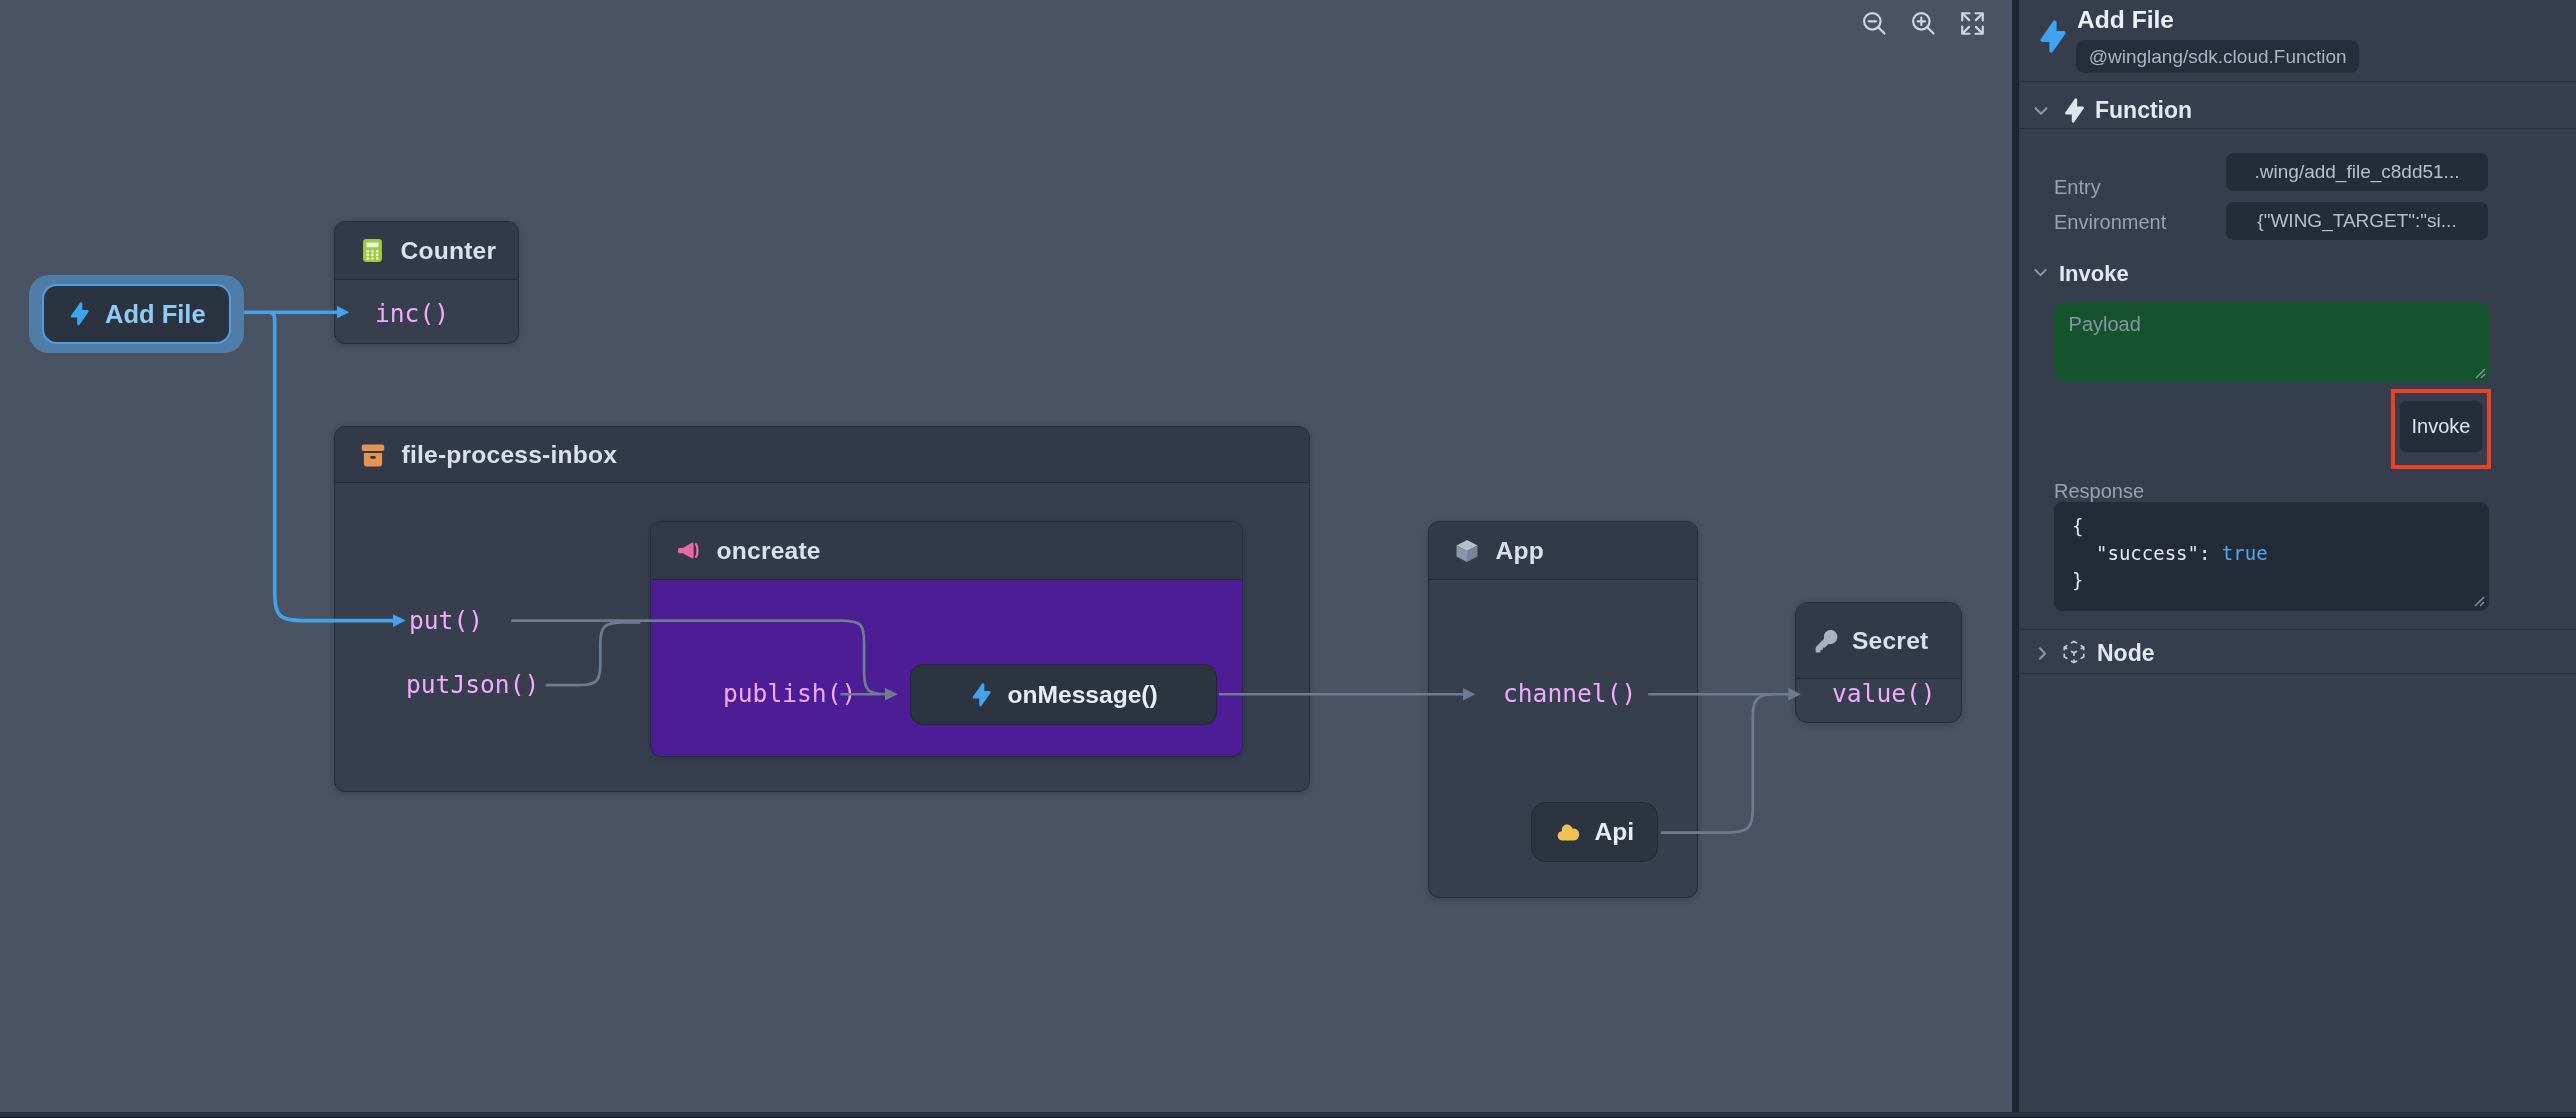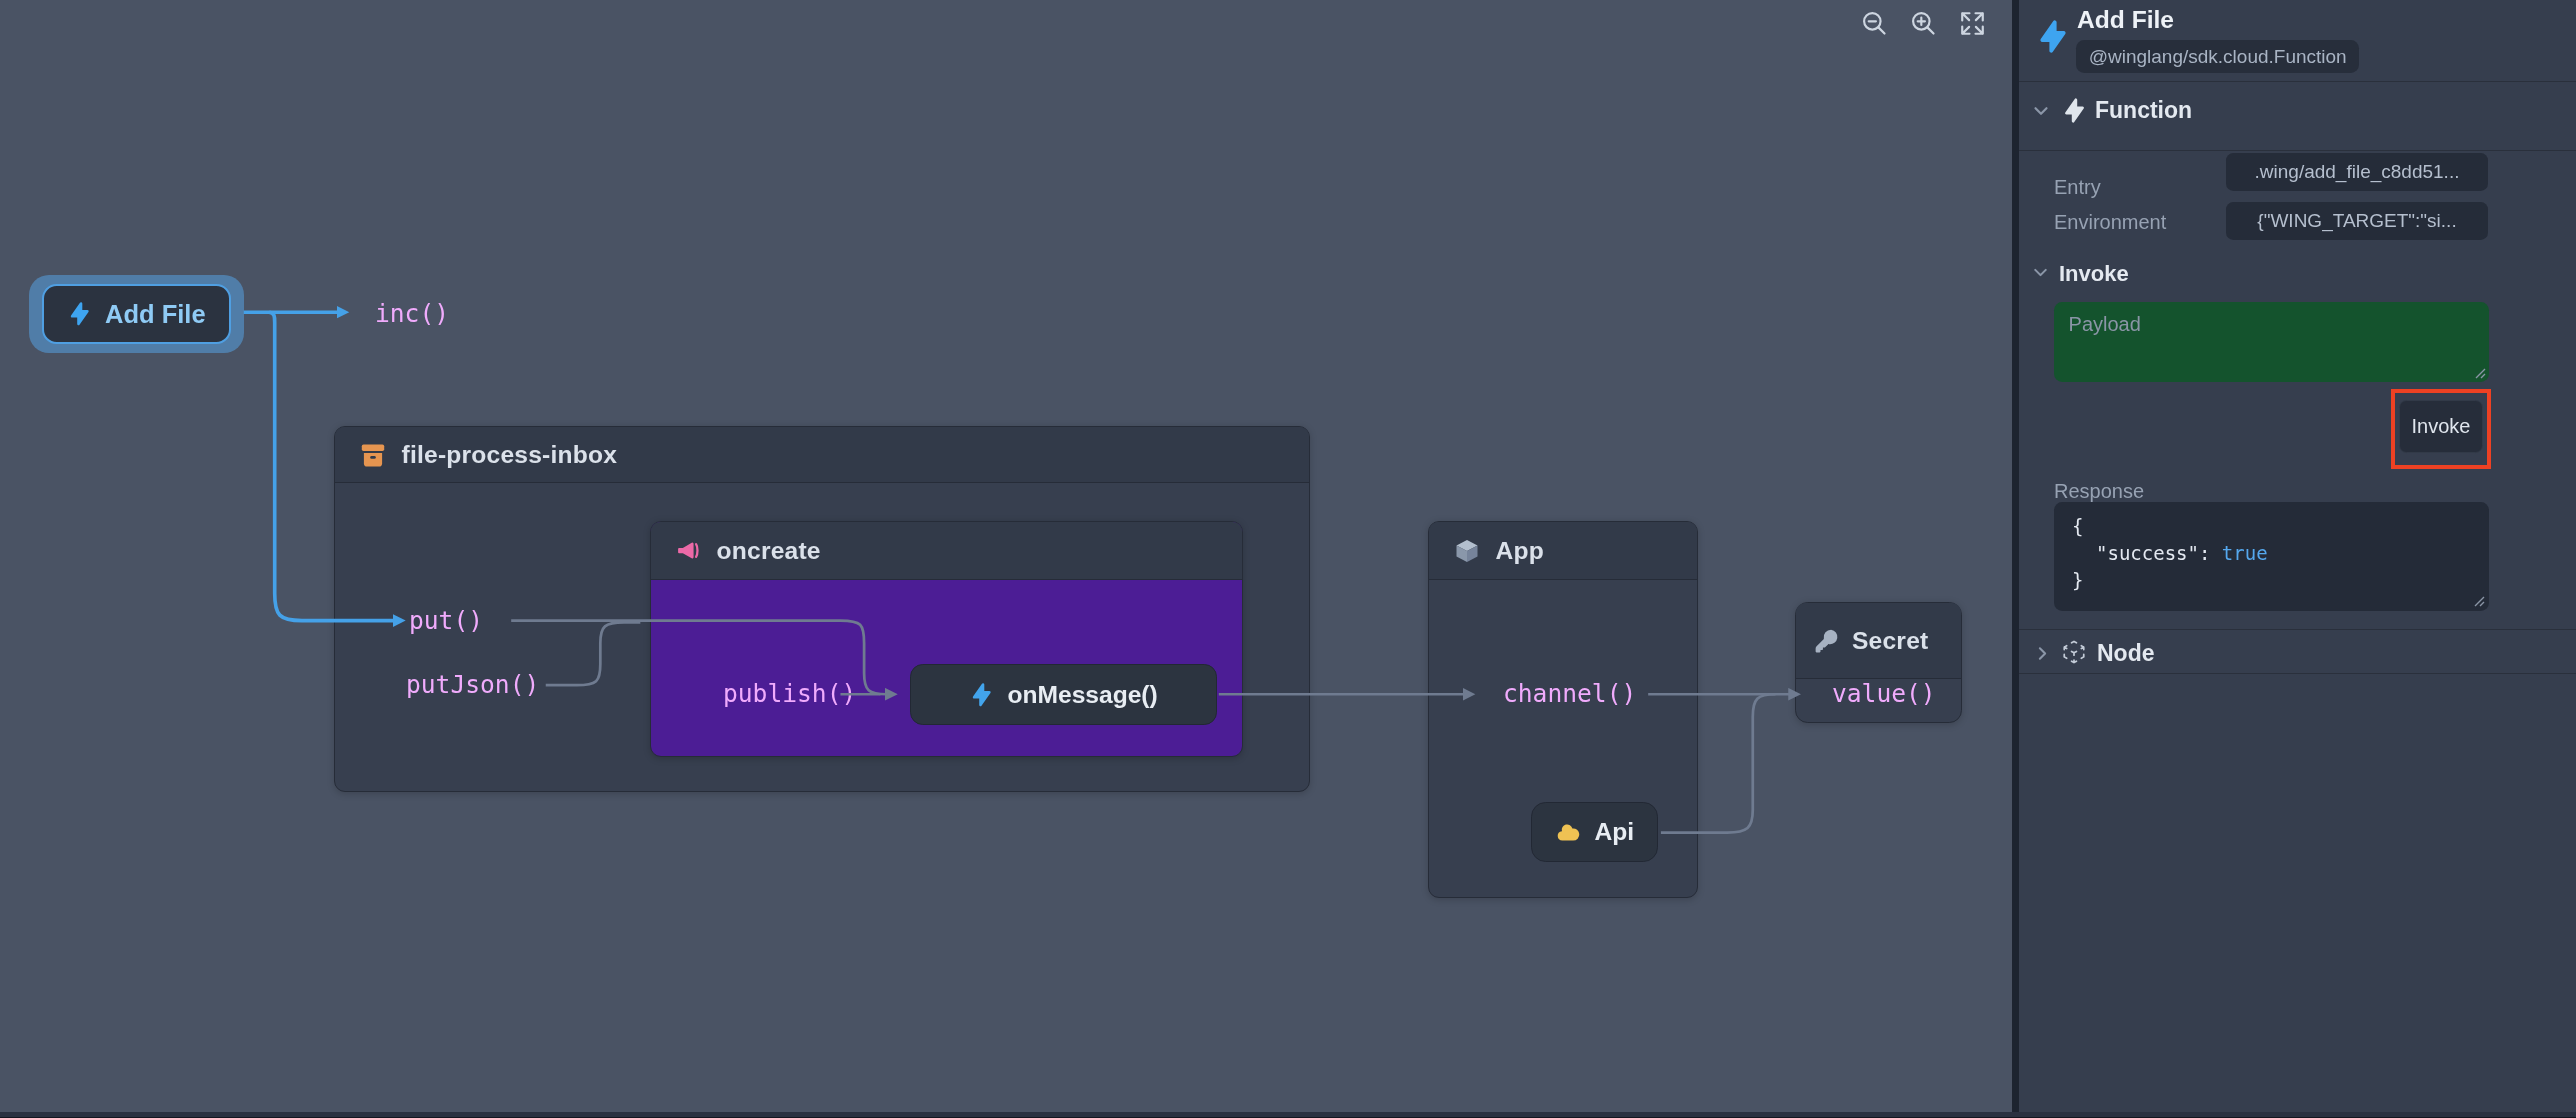--- a/index.html
+++ b/index.html
@@ -85,20 +85,40 @@
             <line x1="10.2" y1="7.2" x2="10.2" y2="13.2"></line>
         </svg>
       </div>
       <div class="tool-btn">
         <svg width="29" height="29" viewBox="0 0 24 24" fill="none" stroke-width="1.8" stroke-linecap="round" stroke-linejoin="round">
           <path d="M14.5 3.5h6v6M20.5 3.5 14.8 9.2M9.5 3.5h-6v6M3.5 3.5 9.2 9.2M14.5 20.5h6v-6M20.5 20.5 14.8 14.8M9.5 20.5h-6v-6M3.5 20.5 9.2 14.8"></path>
         </svg>
       </div>
     </div>
 
+    <div class="box" style="left:334px; top:221px; width:185px; height:123px;">
+      <div class="box-header" style="height:58px;">
+        <svg class="ic" width="27" height="27" viewBox="0 0 20 20">
+          <rect x="3" y="1.5" width="14" height="17" rx="2.5" fill="#a0cb3f"></rect>
+          <rect x="5.5" y="4" width="9" height="3.6" rx="0.8" fill="#edf4e0"></rect>
+          <g fill="#edf4e0">
+            <circle cx="6.5" cy="10.6" r="1"></circle>
+              <circle cx="10" cy="10.6" r="1"></circle>
+              <circle cx="13.5" cy="10.6" r="1"></circle>
+            <circle cx="6.5" cy="13.3" r="1"></circle>
+              <circle cx="10" cy="13.3" r="1"></circle>
+              <circle cx="13.5" cy="13.3" r="1"></circle>
+            <circle cx="6.5" cy="16" r="1"></circle>
+              <circle cx="10" cy="16" r="1"></circle>
+              <circle cx="13.5" cy="16" r="1"></circle>
+          </g>
+        </svg>
+        <span class="box-title">Counter</span>
+      </div>
+    </div>
     <div class="method mono" style="left:375px; top:301px;">inc()</div>
 
     <div class="box" style="left:334px; top:426px; width:976px; height:366px;">
       <div class="box-header" style="height:56px;">
         <svg class="ic" width="28" height="28" viewBox="0 0 20 20">
           <rect x="2" y="2.5" width="16" height="4.6" rx="1.2" fill="#e69550"></rect>
           <path d="M3.5 8.6h13v7.4a2.2 2.2 0 0 1-2.2 2.2H5.7a2.2 2.2 0 0 1-2.2-2.2z" fill="#e69550"></path>
           <rect x="8" y="10.8" width="4" height="1.9" rx="0.95" fill="#323a49"></rect>
         </svg>
         <span class="box-title">file-process-inbox</span>
@@ -190,21 +210,21 @@
   <div class="vdivider"></div>
 
   <div class="panel">
 
     <svg class="p-abs" style="left:15.5px; top:12.7px;" width="36" height="47" viewBox="0 0 20 26">
       <path d="M11.3 4.046A1 1 0 0 1 12 5v5h4a1 1 0 0 1 .82 1.573l-7 10A1 1 0 0 1 8 21v-5H4a1 1 0 0 1-.82-1.573l7-10a1 1 0 0 1 1.12-.38z" fill="#3ea4f0"></path>
     </svg>
     <div class="p-abs" style="left:58px; top:6.4px; font-weight:700; font-size:24.6px; color:#eef2f7;">Add File</div>
     <div class="p-abs badge" style="left:57px; top:40px;">@winglang/sdk.cloud.Function</div>
 
-    <div class="p-abs p-row-border" style="left:0; top:81px; width:557px; height:70px; border-bottom:1.8px solid #2a303c;">
+    <div class="p-abs p-row-border" style="left:0; top:81px; width:557px; height:48px; border-bottom:1.8px solid #2a303c;">
       <svg class="p-abs" style="left:11px; top:18px;" width="22" height="22" viewBox="0 0 20 20" fill="none" stroke="#8b96a8" stroke-width="2" stroke-linecap="round" stroke-linejoin="round">
           <path d="M5 7.5l5 5 5-5"></path>
         </svg>
       <svg class="p-abs" style="left:42px; top:14.6px;" width="27" height="27" viewBox="0 0 20 20">
         <path d="M11.3 1.046A1 1 0 0 1 12 2v5h4a1 1 0 0 1 .82 1.573l-7 10A1 1 0 0 1 8 18v-5H4a1 1 0 0 1-.82-1.573l7-10a1 1 0 0 1 1.12-.38z" fill="#dfe5ec"></path>
       </svg>
       <span class="p-abs sec-label" style="left:76px; top:14.6px;">Function</span>
     </div>
 
     <div class="p-abs field-label" style="left:35px; top:176px;">Entry</div>

